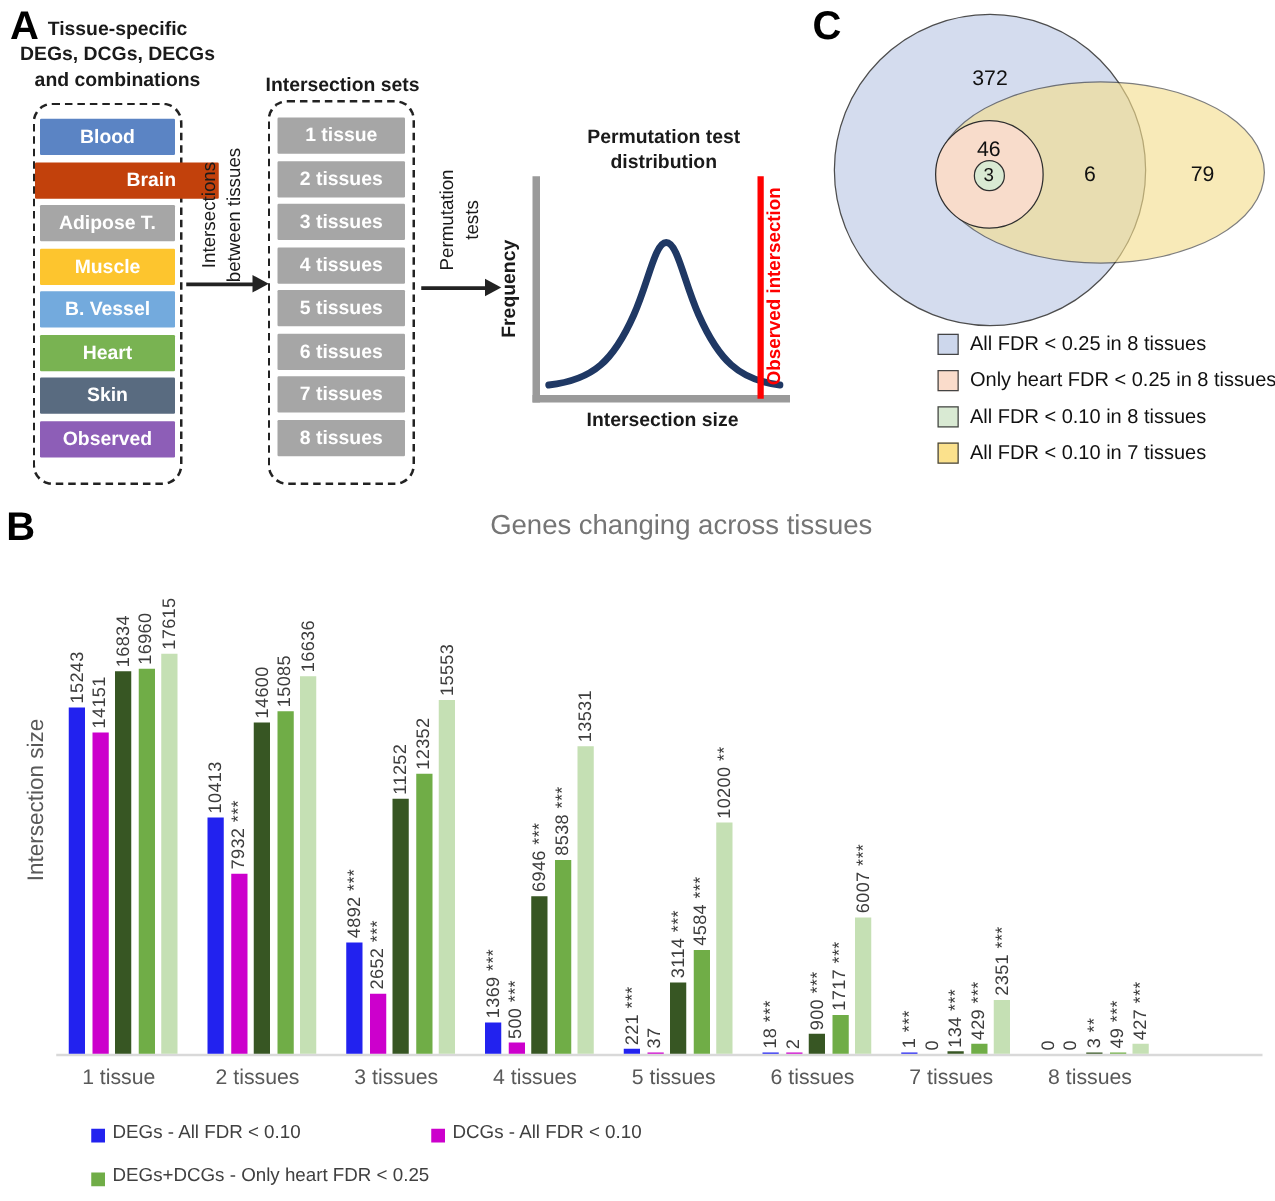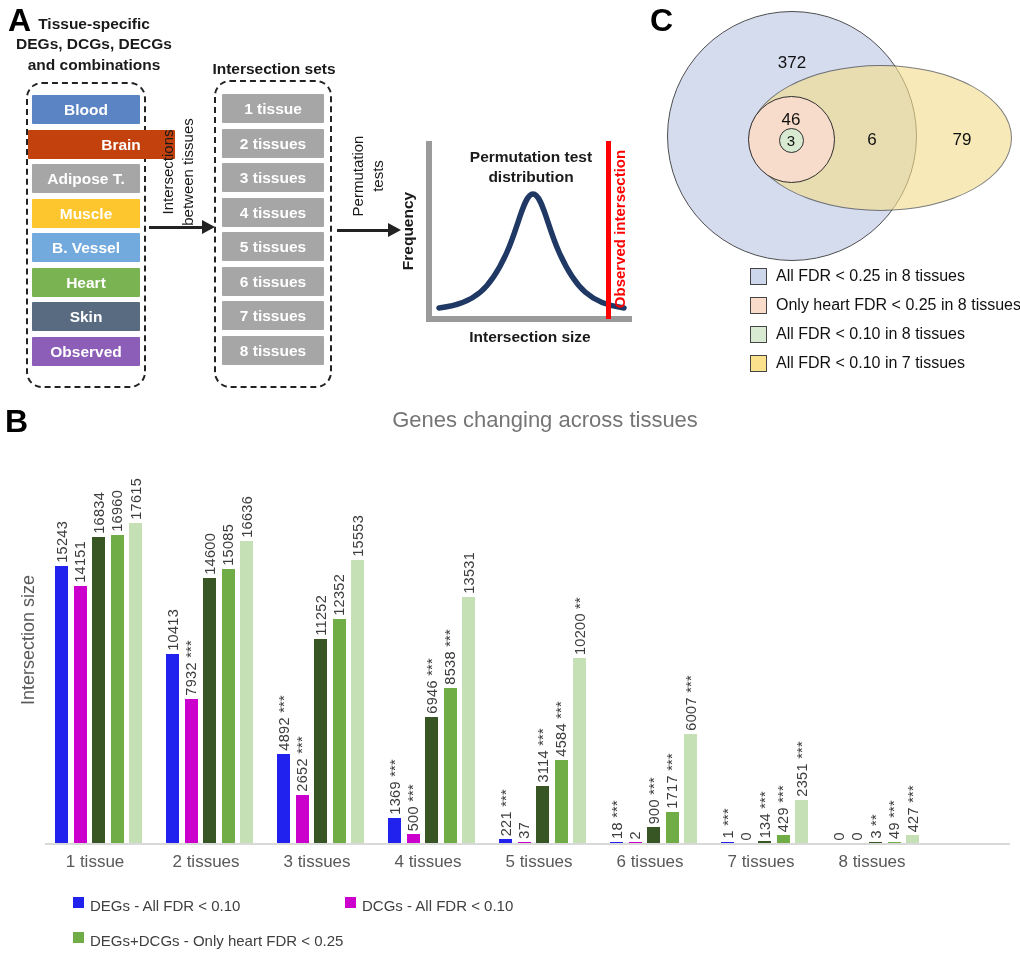--- a/index.html
+++ b/index.html
@@ -19,56 +19,56 @@
   .arrow-line{height:2.5px;background:#222;}
   .arrow-head{width:0;height:0;border-top:7.5px solid transparent;border-bottom:7.5px solid transparent;border-left:13px solid #222;}
   #pa-arrow1-line{left:149px;top:226px;width:54px;}
   #pa-arrow1-head{left:202px;top:220px;}
   #pa-arrow2-line{left:337px;top:229px;width:52px;}
   #pa-arrow2-head{left:388px;top:223px;}
   .rot{transform:rotate(-90deg);}
   #pa-arrow1-label{left:116px;top:152px;width:124px;height:40px;font-size:15px;line-height:1.3;}
   #pa-arrow2-label{left:312px;top:156px;width:112px;height:40px;font-size:15px;line-height:1.3;}
   
-  #pp-title{left:432px;top:100px;width:198px;font-weight:bold;font-size:15.5px;line-height:1.3;margin-top:47px;}
+  #pp-title{left:432px;top:100px;width:198px;font-weight:bold;font-size:15.5px;line-height:1.3;}
   #pp-yaxis{left:426px;top:141px;width:6px;height:181px;background:#9a9a9a;}
   #pp-xaxis{left:426px;top:316px;width:206px;height:6px;background:#9a9a9a;}
   #pp-curve{left:433px;top:142px;z-index:1;}
   #pp-redline{left:606px;top:141px;width:5px;height:178px;z-index:3;}
   #pp-redlabel{left:534px;top:220px;width:172px;height:18px;font-weight:bold;font-size:15px;z-index:4;}
   #pp-ylabel{left:352px;top:222px;width:112px;height:18px;font-weight:bold;font-size:15.5px;}
   #pp-xlabel{left:430px;top:328px;width:200px;font-weight:bold;font-size:15.5px;}
   
   .venn{position:absolute;border:1.4px solid #2f2f2f;border-radius:50%;box-sizing:border-box;}
   #venn-blue{left:667px;top:11px;width:250px;height:250px;}
   #venn-yellow{left:749px;top:65px;width:263px;height:146px;}
   #venn-pink{left:748px;top:96px;width:87px;height:87px;}
   #venn-green{left:779px;top:128px;width:25px;height:25px;}
   .venn-num{position:absolute;width:44px;text-align:center;font-size:17px;color:#111;}
   #venn-n372{left:770px;top:53px;}
   #venn-n46{left:769px;top:110px;}
   #venn-n3{left:769px;top:132px;font-size:15px;}
   #venn-n6{left:850px;top:130px;}
   #venn-n79{left:940px;top:130px;}
   #pc-legend{left:733px;top:267px;}
-  .pcl-row{display:flex;align-items:flex-end;margin-bottom:11px;padding-left:17px;}
+  .pcl-row{display:flex;align-items:flex-start;margin-bottom:11px;padding-left:17px;}
   .pcl-sq{width:15px;height:15px;border:1.4px solid #444;margin-right:9px;flex:0 0 auto;}
   .pcl-txt{font-size:16px;color:#111;white-space:nowrap;}
   
   #pb-title{left:85px;top:407px;width:920px;font-size:22px;color:#757575;}
   #pb-ylabel{left:-62px;top:630px;width:180px;height:20px;font-size:18px;color:#595959;}
   #chart{left:45px;top:455px;width:970px;height:420px;}
   #chart-axis{position:absolute;left:0;top:388px;width:965px;height:2px;background:#d9d9d9;}
   .bar-group{position:absolute;bottom:32px;display:flex;align-items:flex-end;gap:4px;}
   .bar-col{display:flex;flex-direction:column;align-items:center;justify-content:flex-end;}
   .vlabel{writing-mode:vertical-rl;transform:rotate(180deg);white-space:nowrap;line-height:1;font-size:14.5px;color:#3d3d3d;margin-bottom:3px;letter-spacing:0.3px;}
   .bar{width:13px;}
   .cat-label{position:absolute;top:397px;width:100px;text-align:center;font-size:17px;color:#595959;}
   .pbl-row{position:absolute;left:73px;display:flex;}
-  .pbl-item{width:272px;display:flex;align-items:flex-start;}
+  .pbl-item{width:272px;display:flex;align-items:flex-end;}
   .pbl-sq{width:11px;height:11px;margin-right:6px;flex:0 0 auto;}
   .pbl-txt{font-size:15px;color:#404040;white-space:nowrap;}
 </style>
 </head>
 <body>
 
 <div class="panel-letter" style="left:8px;top:2px;">A</div>
 
 <div class="abs ctr pre" id="pa-tissue-title">Tissue-specific
 DEGs, DCGs, DECGs

